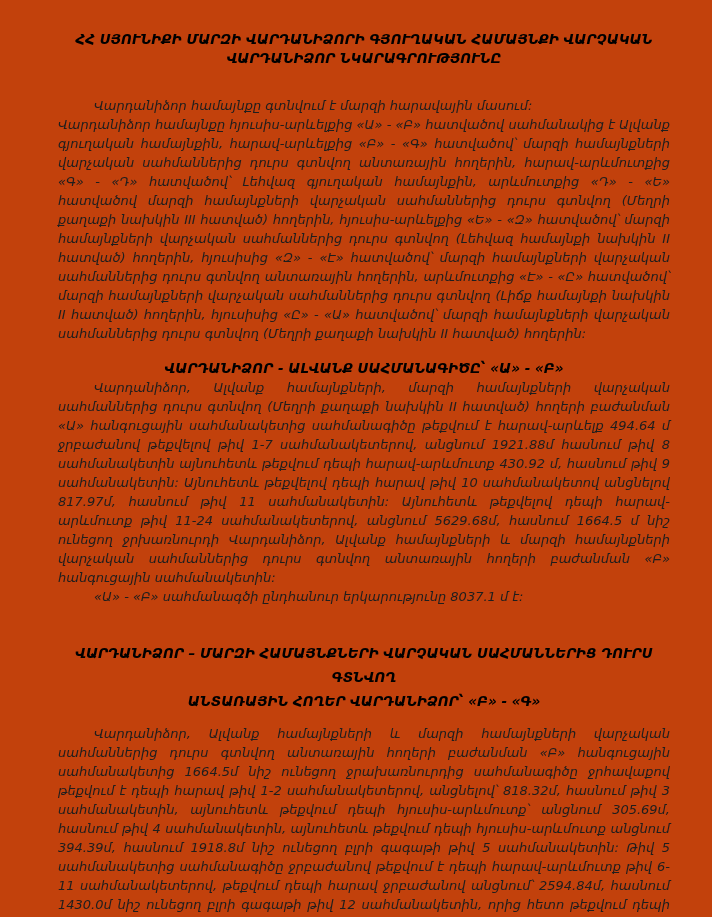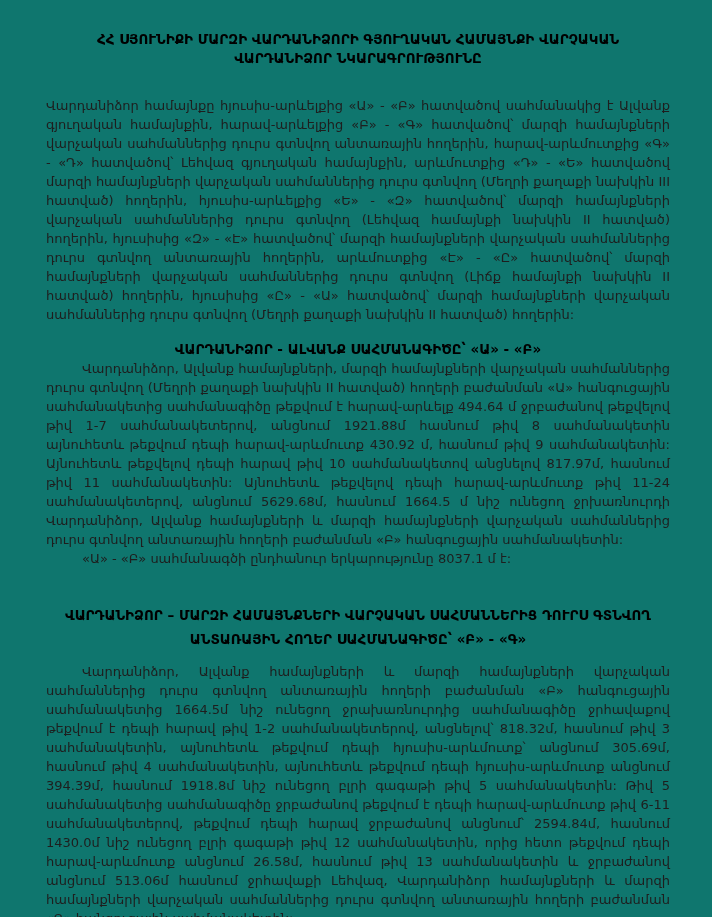--- a/index.html
+++ b/index.html
@@ -5,28 +5,29 @@
   html, body {
     margin: 0;
     padding: 0;
     background: #f6f6f6;
   }
   .page {
     position: relative;
     box-sizing: border-box;
     width: 712px;
     height: 917px;
-    padding: 30px 42px 0 46px;
+    padding: 30px 42px 0 58px;
     overflow: hidden;
-    background: #0f766e;
+    background: #c2410c;
     font-family: "DejaVu Sans", sans-serif;
     font-size: 13px;
     line-height: 19px;
     color: #1e1e1e;
     text-align: justify;
+    font-style: italic;
   }
   .doc-title {
     font-weight: bold;
     font-size: 13.5px;
     line-height: 19px;
     text-align: center;
     color: #000;
     margin: 0 0 28px 0;
   }
   .doc-title .title-line { display: block; }
@@ -53,32 +54,33 @@
 </head>
 <body>
 
 <div class="page">
 
   <h1 class="doc-title">
     <span class="title-line">ՀՀ ՍՅՈՒՆԻՔԻ ՄԱՐԶԻ ՎԱՐԴԱՆԻՁՈՐԻ ԳՅՈՒՂԱԿԱՆ ՀԱՄԱՅՆՔԻ ՎԱՐՉԱԿԱՆ</span>
     <span class="title-line">ՎԱՐԴԱՆԻՁՈՐ ՆԿԱՐԱԳՐՈՒԹՅՈՒՆԸ</span>
   </h1>
 
+  <p class="indent">Վարդանիձոր համայնքը գտնվում է մարզի հարավային մասում:</p>
 
 
   <p>Վարդանիձոր համայնքը հյուսիս-արևելքից «Ա» - «Բ» հատվածով սահմանակից է Ալվանք գյուղական համայնքին, հարավ-արևելքից «Բ» - «Գ» հատվածով՝ մարզի համայնքների վարչական սահմաններից դուրս գտնվող անտառային հողերին, հարավ-արևմուտքից «Գ» - «Դ» հատվածով՝ Լեհվազ գյուղական համայնքին, արևմուտքից «Դ» - «Ե» հատվածով մարզի համայնքների վարչական սահմաններից դուրս գտնվող (Մեղրի քաղաքի նախկին III հատված) հողերին, հյուսիս-արևելքից «Ե» - «Զ» հատվածով՝ մարզի համայնքների վարչական սահմաններից դուրս գտնվող (Լեհվազ համայնքի նախկին II հատված) հողերին, հյուսիսից «Զ» - «Է» հատվածով՝ մարզի համայնքների վարչական սահմաններից դուրս գտնվող անտառային հողերին, արևմուտքից «Է» - «Ը» հատվածով՝ մարզի համայնքների վարչական սահմաններից դուրս գտնվող (Լիճք համայնքի նախկին II հատված) հողերին, հյուսիսից «Ը» - «Ա» հատվածով՝ մարզի համայնքների վարչական սահմաններից դուրս գտնվող (Մեղրի քաղաքի նախկին II հատված) հողերին:</p>
 
   <h2 class="sec-heading sec1-heading">
     <span class="heading-line">ՎԱՐԴԱՆԻՁՈՐ - ԱԼՎԱՆՔ ՍԱՀՄԱՆԱԳԻԾԸ՝ «Ա» - «Բ»</span>
   </h2>
 
   <p class="indent">Վարդանիձոր, Ալվանք համայնքների, մարզի համայնքների վարչական սահմաններից դուրս գտնվող (Մեղրի քաղաքի նախկին II հատված) հողերի բաժանման «Ա» հանգուցային սահմանակետից սահմանագիծը թեքվում է հարավ-արևելք 494.64 մ ջրբաժանով թեքվելով թիվ 1-7 սահմանակետերով, անցնում 1921.88մ հասնում թիվ 8 սահմանակետին այնուհետև թեքվում դեպի հարավ-արևմուտք 430.92 մ, հասնում թիվ 9 սահմանակետին: Այնուհետև թեքվելով դեպի հարավ թիվ 10 սահմանակետով անցնելով 817.97մ, հասնում թիվ 11 սահմանակետին: Այնուհետև թեքվելով դեպի հարավ-արևմուտք թիվ 11-24 սահմանակետերով, անցնում 5629.68մ, հասնում 1664.5 մ նիշ ունեցող ջրխառնուրդի Վարդանիձոր, Ալվանք համայնքների և մարզի համայնքների վարչական սահմաններից դուրս գտնվող անտառային հողերի բաժանման «Բ» հանգուցային սահմանակետին:</p>
 
   <p class="indent">«Ա» - «Բ» սահմանագծի ընդհանուր երկարությունը 8037.1  մ է:</p>
 
   <h2 class="sec-heading sec2-heading">
     <span class="heading-line">ՎԱՐԴԱՆԻՁՈՐ – ՄԱՐԶԻ ՀԱՄԱՅՆՔՆԵՐԻ ՎԱՐՉԱԿԱՆ ՍԱՀՄԱՆՆԵՐԻՑ ԴՈՒՐՍ ԳՏՆՎՈՂ</span>
-    <span class="heading-line">ԱՆՏԱՌԱՅԻՆ ՀՈՂԵՐ ՍԱՀՄԱՆԱԳԻԾԸ՝ «Բ» - «Գ»</span>
+    <span class="heading-line">ԱՆՏԱՌԱՅԻՆ ՀՈՂԵՐ ՎԱՐԴԱՆԻՁՈՐ՝ «Բ» - «Գ»</span>
   </h2>
 
   <p class="indent">Վարդանիձոր, Ալվանք համայնքների և մարզի համայնքների վարչական սահմաններից դուրս գտնվող անտառային հողերի բաժանման «Բ» հանգուցային սահմանակետից 1664.5մ նիշ ունեցող ջրախառնուրդից սահմանագիծը ջրհավաքով թեքվում է դեպի հարավ թիվ 1-2 սահմանակետերով, անցնելով՝ 818.32մ, հասնում թիվ 3 սահմանակետին, այնուհետև թեքվում դեպի հյուսիս-արևմուտք՝ անցնում 305.69մ, հասնում թիվ 4 սահմանակետին, այնուհետև թեքվում դեպի հյուսիս-արևմուտք անցնում 394.39մ, հասնում 1918.8մ նիշ ունեցող բլրի գագաթի թիվ 5 սահմանակետին: Թիվ 5 սահմանակետից սահմանագիծը ջրբաժանով թեքվում է դեպի հարավ-արևմուտք թիվ 6-11 սահմանակետերով, թեքվում դեպի հարավ ջրբաժանով անցնում՝ 2594.84մ, հասնում 1430.0մ նիշ ունեցող բլրի գագաթի թիվ 12 սահմանակետին, որից հետո թեքվում դեպի հարավ-արևմուտք անցնում 26.58մ, հասնում թիվ 13 սահմանակետին և ջրբաժանով անցնում 513.06մ հասնում ջրհավաքի Լեհվազ, Վարդանիձոր համայնքների և մարզի համայնքների վարչական սահմաններից դուրս գտնվող անտառային հողերի բաժանման «Գ» հանգուցային սահմանակետին:</p>
 
 </div>
 
 </body></html>

